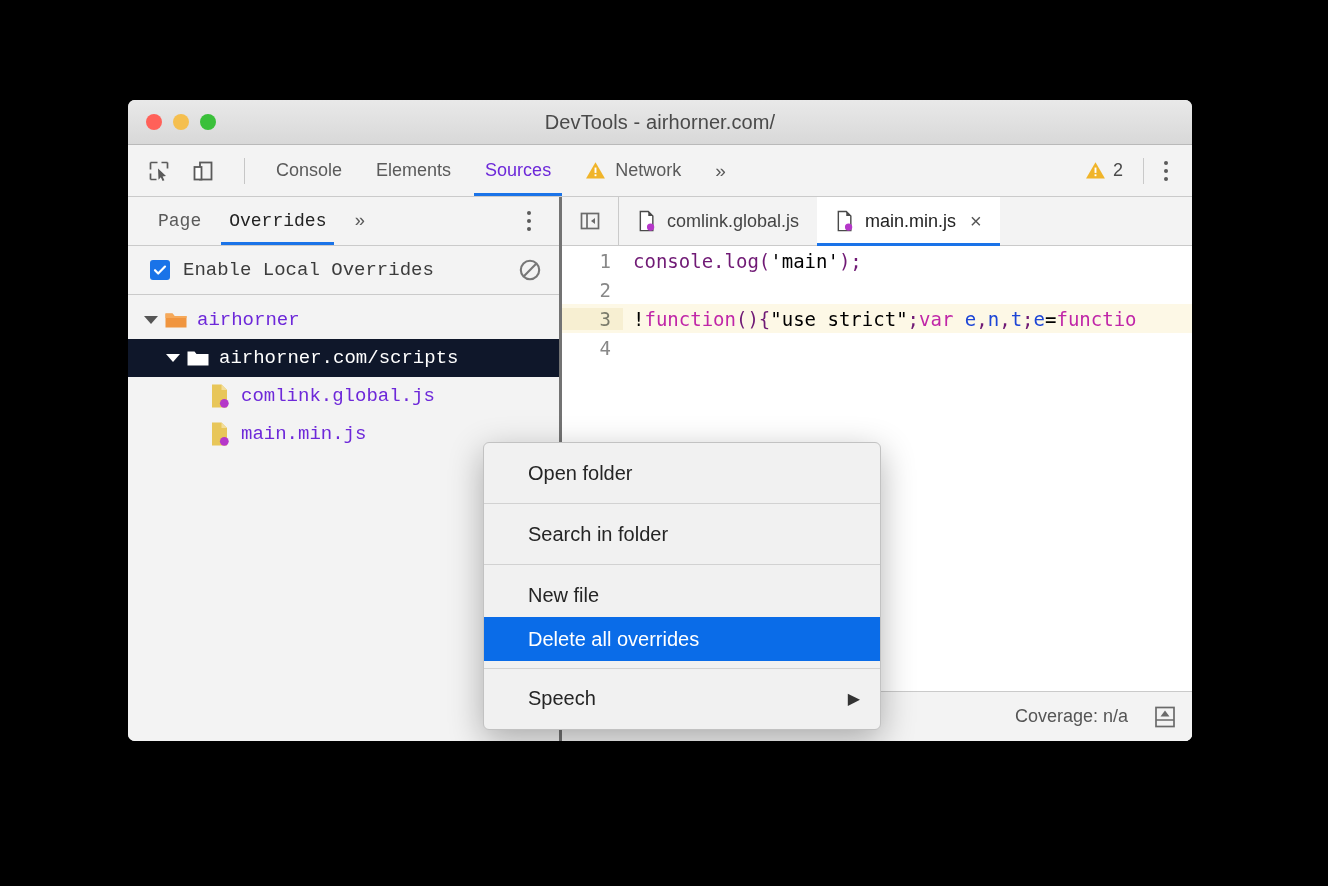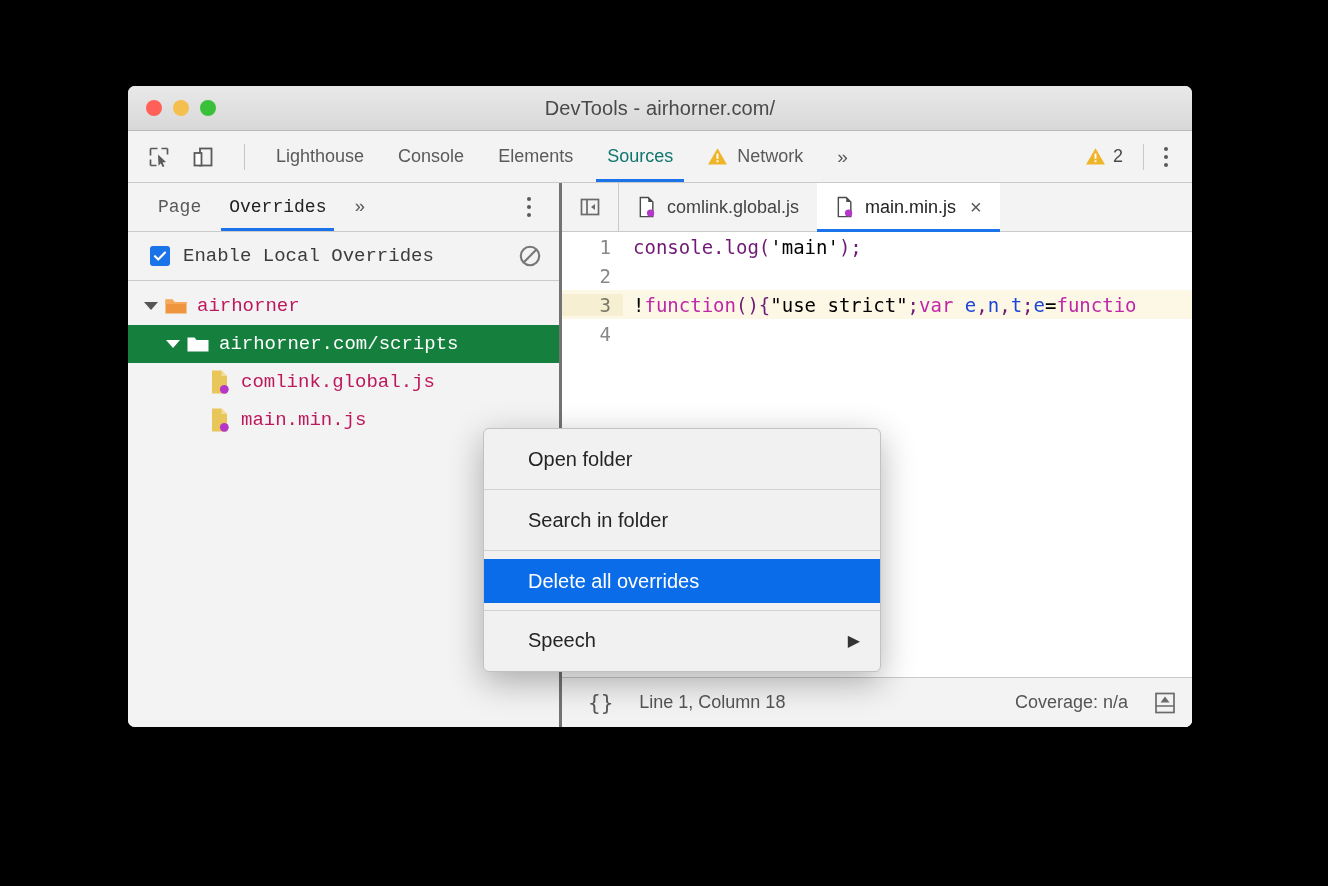--- a/index.html
+++ b/index.html
@@ -2,21 +2,21 @@
 <html><head>
 <meta charset="utf-8">
 <style>
   html,body{margin:0;padding:0;}
   body{
     width:1328px;height:886px;background:#000;overflow:hidden;
     font-family:"Liberation Sans",sans-serif;
     -webkit-font-smoothing:antialiased;
   }
   .window{
-    position:absolute;left:128px;top:86px;width:1064px;height:641px;
+    position:absolute;left:128px;top:100px;width:1064px;height:641px;
     background:#fff;border-radius:7px 7px 7px 7px;
     box-shadow:0 14px 40px rgba(0,0,0,.55);
     overflow:hidden;display:flex;flex-direction:column;
   }
   
   .titlebar{
     height:44px;flex:0 0 44px;position:relative;
     background:linear-gradient(180deg,#e9e9e9 0%,#d8d8d8 100%);
     border-bottom:1px solid #b9b9b9;
   }
@@ -35,21 +35,21 @@
     background:#f3f3f3;border-bottom:1px solid #cacaca;
   }
   .tb-icons{display:flex;align-items:center;padding-left:16px;gap:14px;}
   .tb-ico{width:30px;height:30px;display:flex;align-items:center;justify-content:center;cursor:pointer;}
   .tb-sep{width:1px;align-self:center;height:26px;background:#c6c6c6;margin:0 14px 0 12px;}
   .tabs{display:flex;align-items:stretch;flex:1;}
   .tab{
     display:flex;align-items:center;gap:9px;padding:0 17px;
     font-size:18px;color:#5a5a5a;cursor:pointer;position:relative;
   }
-  .tab.active{color:#0f766e;}
+  .tab.active{color:#6d28d9;}
   .tab.active::after{
     content:"";position:absolute;left:6px;right:6px;bottom:0;height:3px;background:#1a73e8;
   }
   .tab .chev{font-size:19px;color:#5a5a5a;}
   .right-tools{display:flex;align-items:center;padding-right:12px;gap:0;}
   .warnbox{display:flex;align-items:center;gap:7px;font-size:18px;color:#4a4a4a;padding:0 12px;cursor:pointer;}
   .vsep{width:1px;height:26px;background:#c9c9c9;margin:0 8px;}
   .kebab{width:28px;height:30px;display:flex;flex-direction:column;align-items:center;justify-content:center;gap:4px;cursor:pointer;}
   .kebab i{width:4px;height:4px;border-radius:50%;background:#5a5a5a;display:block;}
   
@@ -73,24 +73,24 @@
   }
   .cbx{
     width:20px;height:20px;border-radius:3px;background:#1a73e8;
     display:flex;align-items:center;justify-content:center;flex:0 0 20px;cursor:pointer;
   }
   .cbx svg{display:block;}
   .enable-label{font-size:19px;color:#3c3c3c;}
   .clear-ico{margin-left:auto;width:26px;height:26px;cursor:pointer;display:flex;align-items:center;justify-content:center;}
   .tree{flex:1;padding-top:6px;overflow:hidden;}
   .trow{
-    height:38px;display:flex;align-items:center;font-size:19px;color:#be185d;
+    height:38px;display:flex;align-items:center;font-size:19px;color:#6d28d9;
     cursor:pointer;padding-right:8px;
   }
-  .trow.sel{background:#15803d;color:#fff;}
+  .trow.sel{background:#0f172a;color:#fff;}
   .tw{width:22px;flex:0 0 22px;display:flex;align-items:center;justify-content:center;}
   .tri{width:0;height:0;border-left:7px solid transparent;border-right:7px solid transparent;border-top:8px solid #555;}
   .trow.sel .tri{border-top-color:#fff;}
   .ico{width:28px;flex:0 0 28px;display:flex;align-items:center;justify-content:center;margin-right:7px;}
   .lvl1{padding-left:12px;}
   .lvl2{padding-left:34px;}
   .lvl3{padding-left:78px;}
   
   .editor{flex:1;display:flex;flex-direction:column;min-width:0;background:#fff;}
   .filetabs{
@@ -167,23 +167,20 @@
         <svg width="24" height="24" viewBox="0 0 24 24">
           <rect x="9" y="3.5" width="11.5" height="17" fill="none" stroke="#5a5a5a" stroke-width="1.8"></rect>
           <rect x="3.5" y="8" width="7" height="12.5" fill="#fff" stroke="#5a5a5a" stroke-width="1.8"></rect>
         </svg>
       </div>
       <div class="tb-sep"></div>
     </div>
 
     <div class="tabs">
       <div class="tab">
-        <span>Lighthouse</span>
-      </div>
-      <div class="tab">
         <span>Console</span>
       </div>
       <div class="tab">
         <span>Elements</span>
       </div>
       <div class="tab active">
         <span>Sources</span>
       </div>
       <div class="tab">
         <span>
@@ -374,20 +371,23 @@
 
     <div class="ctxmenu">
       <div class="mi">
         <span>Open folder</span>
       </div>
       <div class="msep"></div>
       <div class="mi">
         <span>Search in folder</span>
       </div>
       <div class="msep"></div>
+      <div class="mi">
+        <span>New file</span>
+      </div>
       <div class="mi sel">
         <span>Delete all overrides</span>
       </div>
       <div class="msep tight"></div>
       <div class="mi">
         <span>Speech</span>
         <span class="arrow">▶</span>
       </div>
     </div>
 

